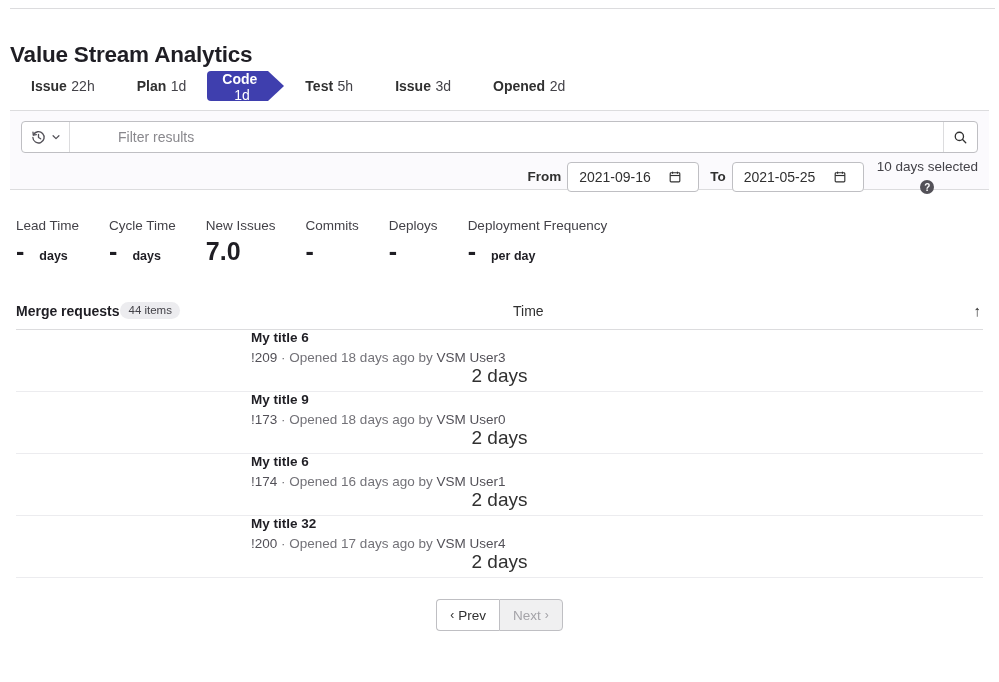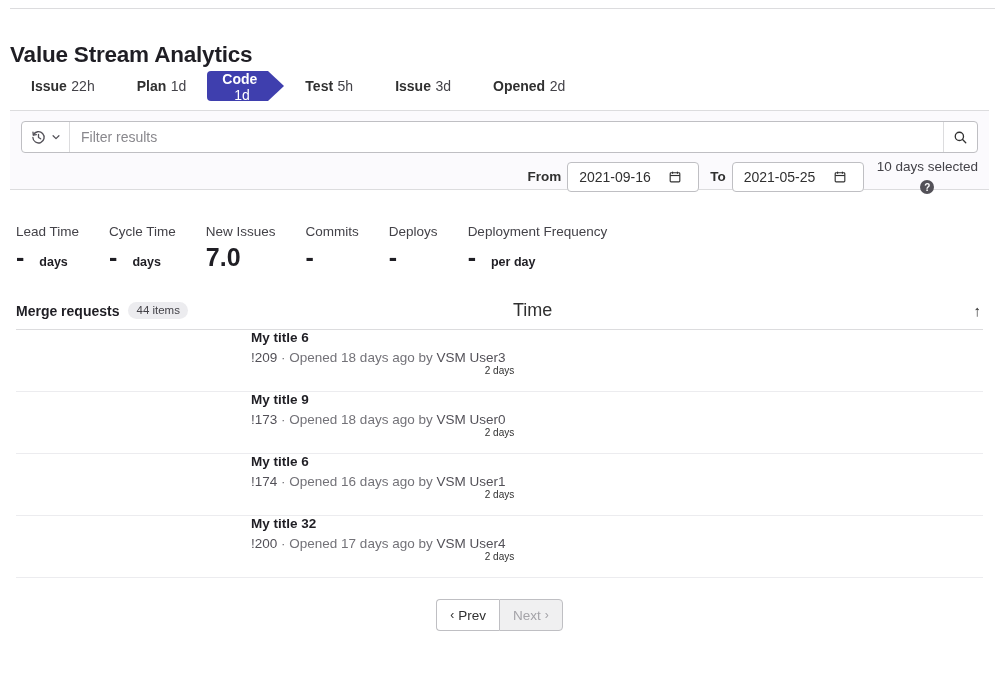--- a/index.html
+++ b/index.html
@@ -66,20 +66,21 @@
     border-top: 1px solid #dcdcde;
     border-bottom: 1px solid #dcdcde;
   }
   .filter-row {
     position: absolute; left: 11px; top: 10px;
     width: 957px; height: 32px;
     display: flex; align-items: stretch;
     background: #ffffff;
     border: 1px solid #bfbfc3;
     border-radius: 4px;
+    gap: 37px;
   }
   .recent-btn {
     display: flex; align-items: center; gap: 5px;
     padding: 0 8px 0 9px;
     border-right: 1px solid #dcdcde;
     cursor: pointer;
   }
   .filter-input {
     flex: 1;
     border: 0; outline: 0;
@@ -127,64 +128,64 @@
     cursor: pointer;
   }
 
   
   .metrics {
     position: absolute; left: 16px; top: 218px;
     display: flex;
   }
   .metric { margin-right: 30px; }
   .metric-label {
-    font-size: 13.5px; color: #434248; margin-bottom: 5px; white-space: nowrap; margin-top: 6px;
+    font-size: 13.5px; color: #434248; margin-bottom: 5px; white-space: nowrap;
   }
   .metric-value {
     font-size: 25px; font-weight: bold; color: #1f1e24;
     line-height: 1.05; display: flex; align-items: baseline;
   }
   .metric-value .unit {
     font-size: 12.5px; font-weight: bold; margin-left: 15px;
   }
 
   
   .table { position: absolute; left: 16px; top: 300px; width: 967px; }
   .thead {
     display: flex; align-items: center;
     height: 30px;
     border-bottom: 1px solid #dcdcde;
     padding-bottom: 8px;
   }
-  .th-mr { width: 497px; display: flex; align-items: center; gap: 9px; }
+  .th-mr { width: 497px; display: flex; align-items: center; gap: 1px; }
   .th-title { font-size: 14px; font-weight: bold; color: #1f1e24; }
   .badge {
     background: #ececef; color: #434248;
     border-radius: 10px;
     font-size: 11.5px;
     padding: 2.5px 8px 3px;
   }
-  .th-time { flex: 1; font-size: 18px; color: #303030; }
+  .th-time { flex: 1; font-size: 14px; color: #303030; }
   .sort-arrow { font-size: 15px; color: #303030; cursor: pointer; padding-right: 2px; }
 
   .row {
     display: flex; align-items: center;
     height: 62px;
     border-bottom: 1px solid #ececef;
     flex-direction: column;
   }
   .row-main { width: 497px; }
   .row-title {
     font-size: 13.5px; font-weight: bold; color: #1f1e24;
     margin-bottom: 5px; cursor: pointer;
   }
   .row-meta { font-size: 13.5px; color: #737278; }
   .row-meta .iid { color: #535158; }
   .row-meta .author { color: #535158; cursor: pointer; }
-  .row-time { flex: 1; font-size: 10px; color: #303030; }
+  .row-time { flex: 1; font-size: 19px; color: #303030; }
 
   
   .pagination {
     position: absolute; left: 0; right: 0; top: 599px;
     display: flex; justify-content: center;
   }
   .pager { display: flex; }
   .pg-btn {
     display: flex; align-items: center; gap: 4px;
     height: 32px; padding: 0 13px;

